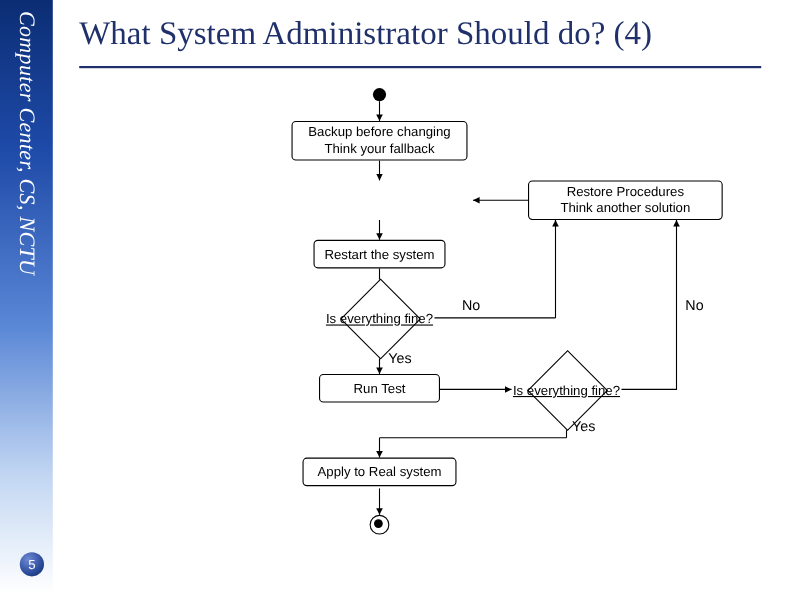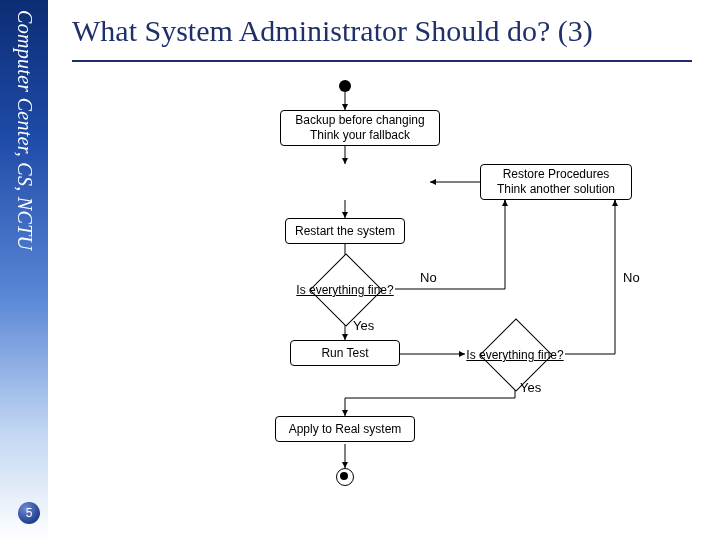--- a/index.html
+++ b/index.html
@@ -169,21 +169,21 @@
 <body>
 
 <div class="slide">
 
   <div class="sidebar">
     <div class="sidebar-text">Computer Center, CS, NCTU</div>
   </div>
 
   <div class="page-num">5</div>
 
-  <div class="title">What System Administrator Should do? (3)</div>
+  <div class="title">What System Administrator Should do? (4)</div>
   <div class="title-underline"></div>
 
 
   <div class="flow">
 
     <svg class="connectors">
       <defs>
         <marker id="arrow" markerWidth="8" markerHeight="8" refX="6" refY="3" orient="auto">
           <path d="M0,0 L6,3 L0,6 Z" fill="#000"></path>
         </marker>
@@ -214,26 +214,26 @@
       <line x1="260" y1="300" x2="260" y2="318" stroke="#000" stroke-width="1"></line>
 
       <polyline points="260,318 90,318" fill="none" stroke="#000" stroke-width="1"></polyline>
       <line x1="90" y1="318" x2="90" y2="336" stroke="#000" stroke-width="1" marker-end="url(#arrow)"></line>
 
       <line x1="90" y1="364" x2="90" y2="388" stroke="#000" stroke-width="1" marker-end="url(#arrow)"></line>
     </svg>
 
     <div class="solid-circle" style="left:84px; top:0px;"></div>
 
-    <div class="box" style="left:10px; top:30px; width:160px; height:36px;margin-left:15px;">
+    <div class="box" style="left:10px; top:30px; width:160px; height:36px;">
       <span>Backup before changing<br>Think your fallback</span>
     </div>
 
 
-    <div class="box" style="left:225px; top:84px; width:152px; height:36px;">
+    <div class="box" style="left:225px; top:84px; width:177px; height:36px;">
       <span>Restore Procedures<br>Think another solution</span>
     </div>
 
     <div class="box" style="left:30px; top:138px; width:120px; height:26px;">
       <span>Restart the system</span>
     </div>
 
     <div class="diamond" style="left:65px; top:184px; width:50px; height:50px;"></div>
     <div class="diamond-label" style="left:30px; top:203px;">Is everything fine?</div>
 

